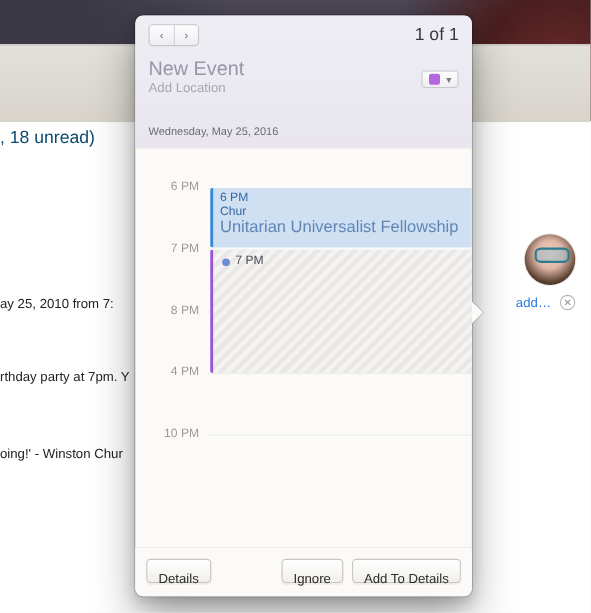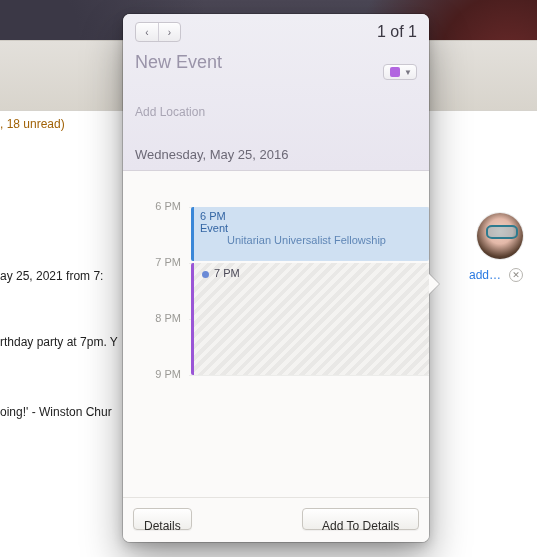--- a/index.html
+++ b/index.html
@@ -29,22 +29,22 @@
 }
 .bg-content {
   position: absolute;
   top: 110px; left: 0; right: 0; bottom: 0;
   background: #ffffff;
   border-top: 1px solid #d6d3cd;
 }
 .bg-unread {
   position: absolute;
   top: 117px; left: 0;
-  color: #a16207;
-  font-size: 12px;
+  color: #0c4a6e;
+  font-size: 16px;
 }
 .bg-text {
   position: absolute;
   color: #222;
   font-size: 12px;
 }
 .bg-avatar {
   position: absolute;
   top: 213px; right: 14px;
   width: 46px; height: 46px;
@@ -141,21 +141,20 @@
 .event-title {
   color: #9a94a9;
   font-size: 18px;
   font-weight: 400;
   margin-bottom: 0;
 }
 .event-location {
   color: #a9a5b4;
   font-size: 12px;
   margin-bottom: 12px;
-  margin-top: 32px;
 }
 .calendar-chip {
   position: absolute;
   top: 50px; right: 12px;
   display: flex; align-items: center;
   padding: 2px 4px 2px 6px;
   border: 1px solid #cac7d0;
   border-radius: 4px;
   background: linear-gradient(180deg, #fdfdfe, #efeef1);
   gap: 4px;
@@ -163,21 +162,21 @@
 .calendar-chip .swatch {
   width: 10px; height: 10px;
   border-radius: 2px;
 }
 .calendar-chip .chev {
   font-size: 8px;
   color: #7a7783;
 }
 .date-line {
   color: #6c6976;
-  font-size: 13px;
+  font-size: 10px;
   margin-bottom: 2px;
   margin-top: 28px;
 }
 
 .pop-body {
   flex: 1;
   position: relative;
   overflow: hidden;
 }
 .timeline {
@@ -214,21 +213,21 @@
   padding: 3px 6px 3px 6px;
   overflow: hidden;
 }
 .event-block .e-time {
   color: #3466a4; font-size: 11px;
 }
 .event-block .e-title {
   color: #3466a4; font-size: 11px; font-weight: 500;
 }
 .event-block .e-loc {
-  color: #5f86b6; font-size: 11px; margin-left: 27px;
+  color: #5f86b6; font-size: 15px;
 }
 .suggest-block {
   position: absolute;
   border-left: 3px solid #9a55d6;
   background:
     repeating-linear-gradient(
       -45deg,
       #e9e8e6 0 4px,
       #f4f3f1 4px 8px
     );
@@ -271,21 +270,21 @@
 .spacer { flex: 1; }
 </style>
 </head>
 <body>
 
 <div class="bg-wallpaper"></div>
 <div class="bg-toolbar-strip"></div>
 <div class="bg-content"></div>
 
 <div class="bg-unread">, 18 unread)</div>
-<div class="bg-text" style="top:269px; left:0;">ay 25, 2021 from 7:</div>
+<div class="bg-text" style="top:269px; left:0;">ay 25, 2010 from 7:</div>
 <div class="bg-text" style="top:335px; left:0;">rthday party at 7pm. Y</div>
 <div class="bg-text" style="top:405px; left:0;">oing!' - Winston Chur</div>
 
 <div class="bg-avatar"></div>
 <div class="bg-add">add…</div>
 <div class="bg-close-circle">✕</div>
 
 <div class="popover">
   <div class="pop-tail"></div>
 
@@ -321,35 +320,40 @@
       </div>
       <div class="hour-row">
         <div class="hour-label">7 PM</div>
         <div class="hour-line"></div>
       </div>
       <div class="hour-row">
         <div class="hour-label">8 PM</div>
         <div class="hour-line"></div>
       </div>
       <div class="hour-row">
-        <div class="hour-label">9 PM</div>
+        <div class="hour-label">4 PM</div>
+        <div class="hour-line"></div>
+      </div>
+      <div class="hour-row">
+        <div class="hour-label">10 PM</div>
         <div class="hour-line"></div>
       </div>
 
       <div class="event-block" style="top:36px; left:68px; right:0; height:54px;">
         <div class="e-time">6 PM</div>
-        <div class="e-title">Event</div>
+        <div class="e-title">Chur</div>
         <div class="e-loc">Unitarian Universalist Fellowship</div>
       </div>
 
       <div class="suggest-block" style="top:92px; left:68px; right:0; height:112px;">
         <span class="dot" style="background:#6a8ad6"></span>
         <span class="s-time">7 PM</span>
       </div>
     </div>
   </div>
 
   <div class="pop-footer">
     <button class="mac-btn">Details</button>
     <div class="spacer"></div>
+    <button class="mac-btn">Ignore</button>
     <button class="mac-btn primary">Add To Details</button>
   </div>
 </div>
 
 </body></html>

